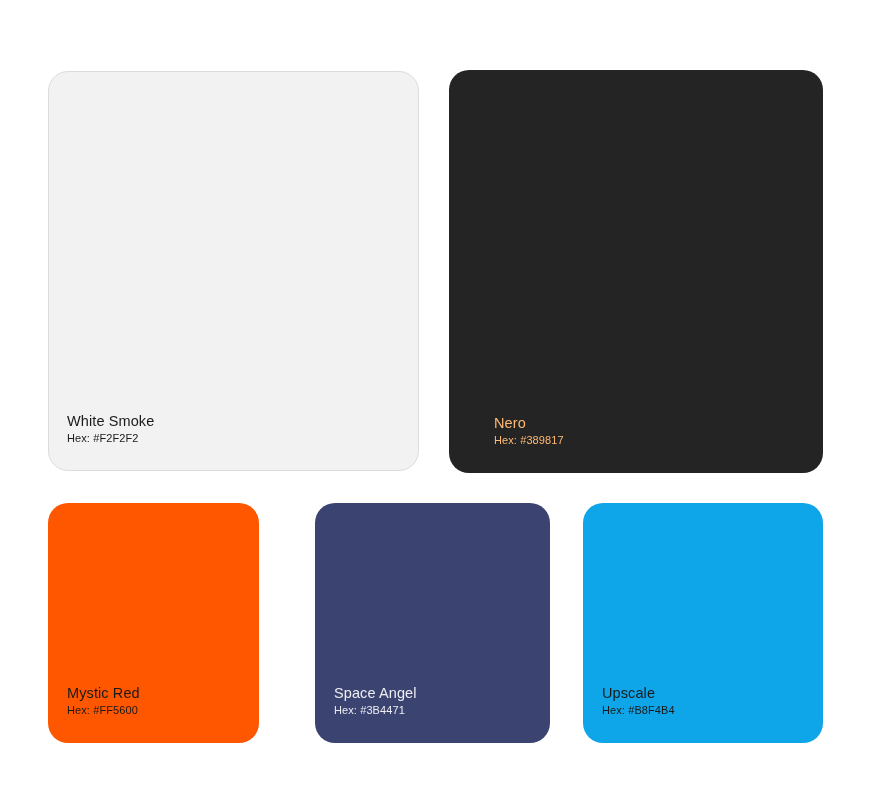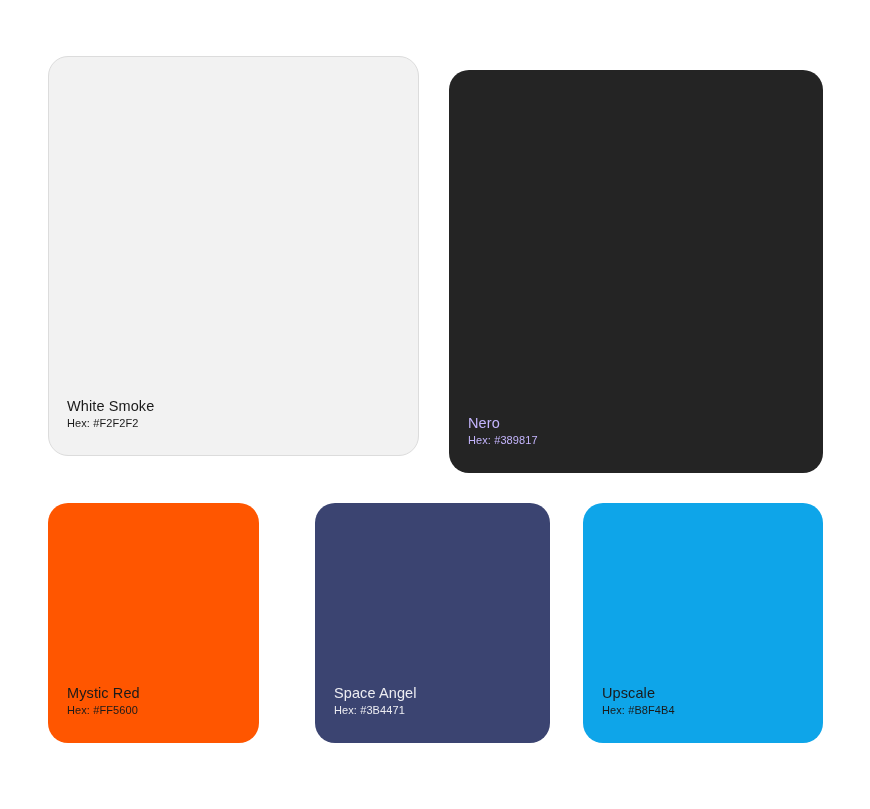--- a/index.html
+++ b/index.html
@@ -50,21 +50,21 @@
   .swatch-hex {
     display: block;
     font-size: 11px;
     font-weight: 400;
     white-space: nowrap;
   }
 
   
   #swatch-white-smoke {
     left: 48px;
-    top: 56px;
+    top: 71px;
     width: 371px;
     height: 400px;
   }
   #swatch-nero {
     left: 449px;
     top: 70px;
     width: 374px;
     height: 403px;
   }
 
@@ -94,21 +94,21 @@
 <div class="palette">
 
   <div class="swatch" id="swatch-white-smoke" style="background: rgb(242, 242, 242); border: 1px solid rgb(220, 220, 220);">
     <div class="swatch-label" style="color: rgb(26, 26, 26);">
       <span class="swatch-name">White Smoke</span>
       <span class="swatch-hex">Hex: #F2F2F2</span>
     </div>
   </div>
 
   <div class="swatch" id="swatch-nero" style="background: rgb(36, 36, 36); border: 1px solid transparent;">
-    <div class="swatch-label" style="color: #c4b5fd;">
+    <div class="swatch-label" style="color: #fdba74; margin-left: 26px;">
       <span class="swatch-name">Nero</span>
       <span class="swatch-hex">Hex: #389817</span>
     </div>
   </div>
 
   <div class="swatch" id="swatch-mystic-red" style="background: rgb(255, 86, 0); border: 1px solid transparent;">
     <div class="swatch-label" style="color: rgb(26, 26, 26);">
       <span class="swatch-name">Mystic Red</span>
       <span class="swatch-hex">Hex: #FF5600</span>
     </div>

